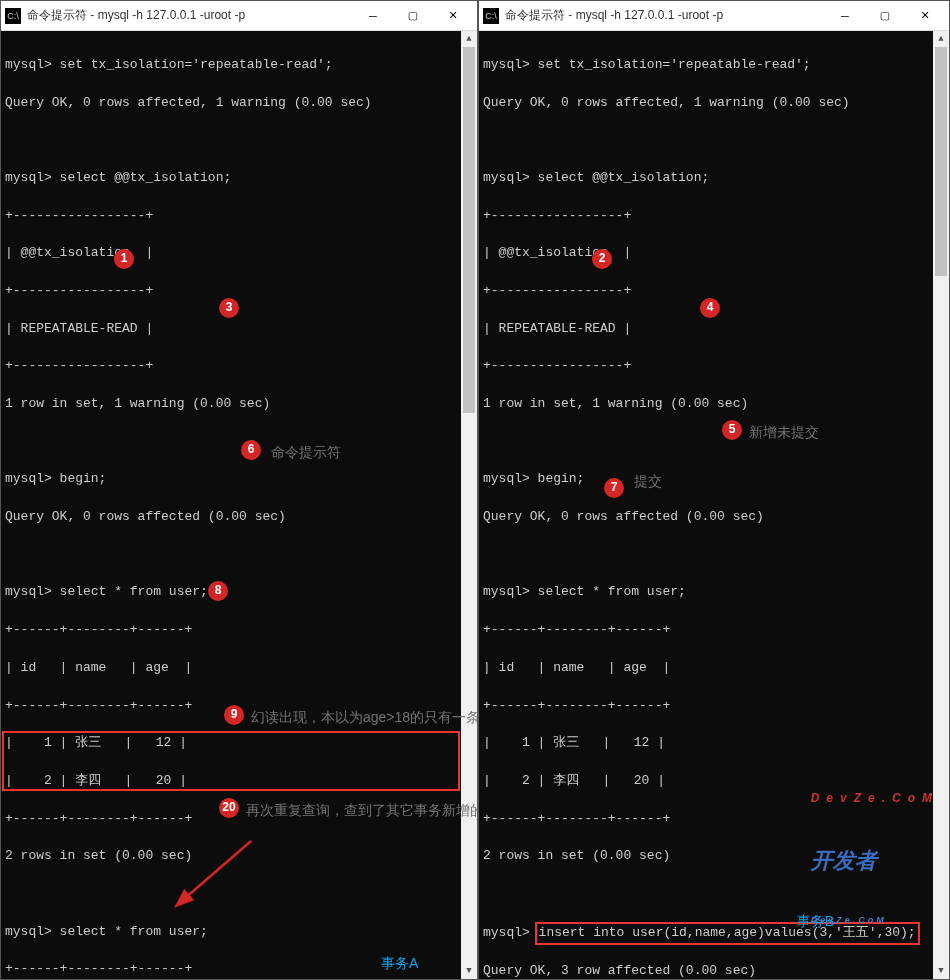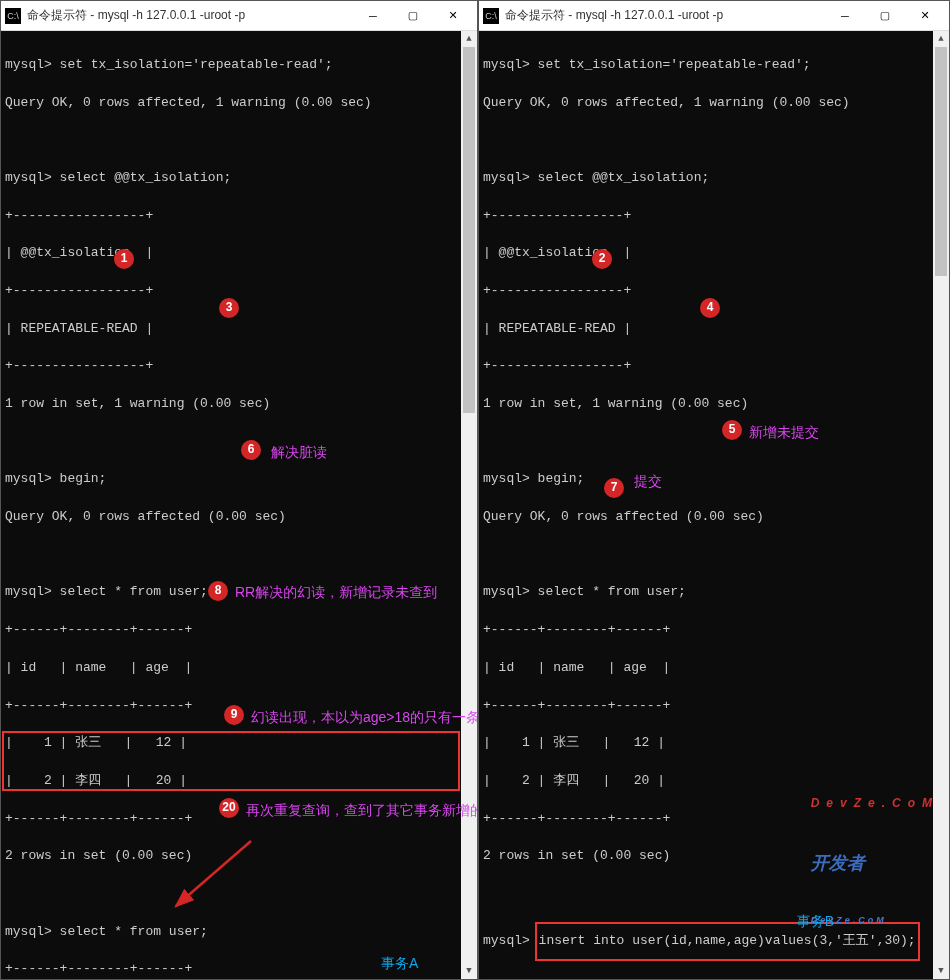--- a/index.html
+++ b/index.html
@@ -59,38 +59,38 @@
     padding: 6px 4px;
     line-height: 1.45;
     white-space: pre;
     overflow: hidden;
     border-radius: 10px;
   }
   .term-line { display: block; white-space: pre; }
   .boxed-red {
     border: 2px solid #e33;
     display: inline-block;
-    padding: 8px 2px;
+    padding: 0 2px;
     margin: -1px -3px;
   }
   .badge {
     position: absolute;
     width: 20px; height: 20px;
     background: #d42626;
     color: #fff;
     border-radius: 50%;
     display: flex; align-items: center; justify-content: center;
     font-family: sans-serif;
     font-size: 12px;
     font-weight: bold;
     z-index: 5;
   }
   .annotation {
     position: absolute;
-    color: #d946ef;
+    color: #737373;
     font-family: 'Microsoft YaHei', sans-serif;
     font-size: 14px;
     z-index: 5;
     white-space: nowrap;
   }
   .highlight-red {
     position: absolute;
     border: 2px solid #e33;
     pointer-events: none;
     z-index: 4;
@@ -123,21 +123,21 @@
   }
   .watermark {
     position: absolute;
     color: #3a6cbf;
     font-family: 'Microsoft YaHei', sans-serif;
     font-weight: bold;
     font-style: italic;
     z-index: 7;
   }
   .watermark .top { font-size: 12px; letter-spacing: 7px; color:#c33; }
-  .watermark .mid { font-size: 18px; font-style: italic; }
+  .watermark .mid { font-size: 22px; font-style: italic; }
   .watermark .bot { font-size: 9px; letter-spacing: 3px; color:#4a7bc9; }
   .arrow {
     position: absolute;
     z-index: 5;
     pointer-events: none;
   }
 </style>
 </head>
 <body>
 
@@ -207,23 +207,22 @@
 
 
 
 
 
 
       
       <div class="badge" style="left:113px;top:218px">1</div>
       <div class="badge" style="left:218px;top:267px">3</div>
       <div class="badge" style="left:240px;top:409px">6</div>
-      <div class="annotation" style="left:270px;top:411px">解决脏读</div>
+      <div class="annotation" style="left:270px;top:411px">命令提示符</div>
       <div class="badge" style="left:207px;top:550px">8</div>
-      <div class="annotation" style="left:234px;top:551px">RR解决的幻读，新增记录未查到</div>
       <div class="badge" style="left:223px;top:674px">9</div>
       <div class="annotation" style="left:250px;top:676px">幻读出现，本以为age&gt;18的只有一条，但实际受影响2条，像出现了幻觉</div>
       <div class="badge" style="left:218px;top:767px">20</div>
       <div class="annotation" style="left:245px;top:769px">再次重复查询，查到了其它事务新增的记录</div>
       
       <div class="highlight-red" style="left:1px;top:700px;width:458px;height:60px"></div>
       
       <svg class="arrow" style="left:150px;top:800px" width="110" height="90">
         <defs>
             <marker id="ah" markerWidth="10" markerHeight="10" refX="7" refY="3" orient="auto">

